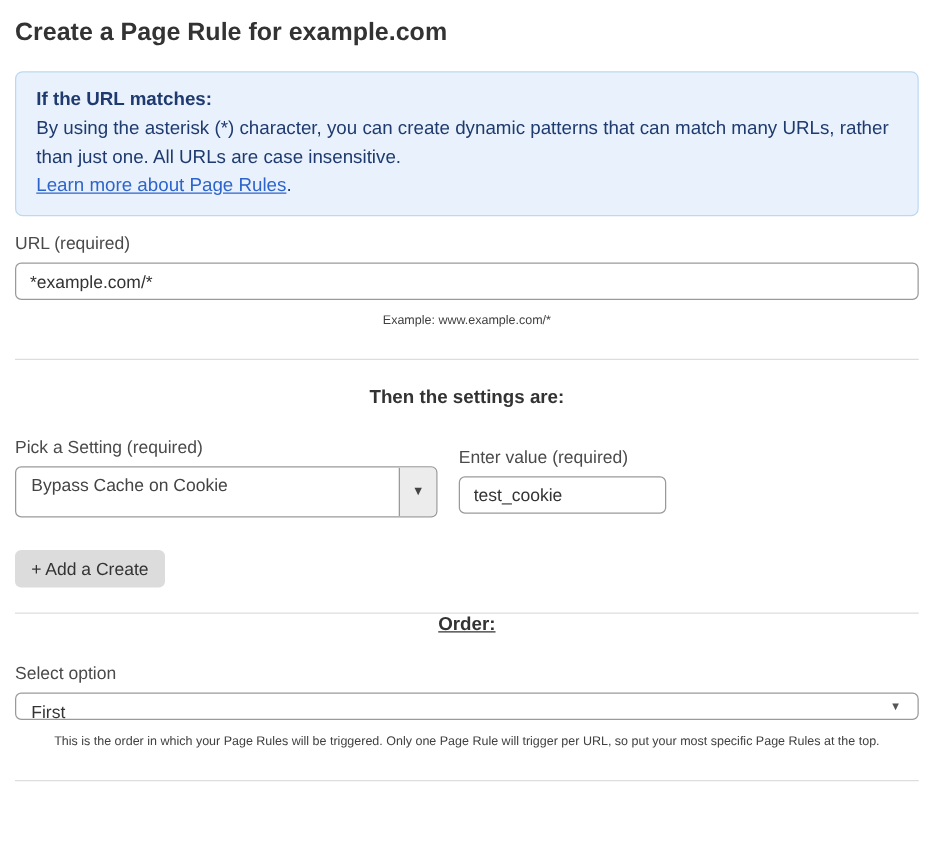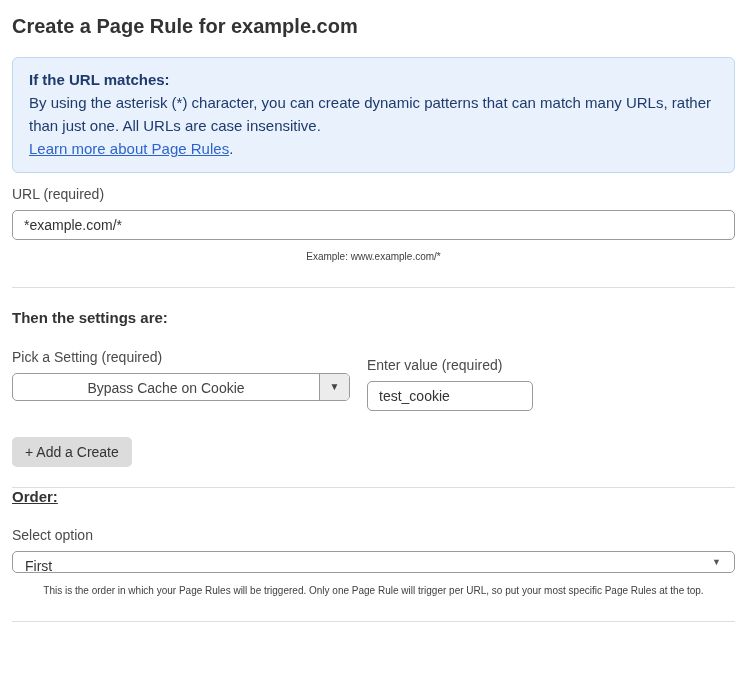--- a/index.html
+++ b/index.html
@@ -36,38 +36,37 @@
     font-size: 14px;
     color: #333;
     background: #fff;
     outline: none;
   }
 
   .helper { font-size: 10px; color: #404040; margin-top: 6px; line-height: 21px; text-align: center; }
 
   hr.divider { border: none; border-top: 1px solid #ddd; margin-top: 20px; }
 
-  h2.section-heading { font-size: 15px; font-weight: bold; color: #333; line-height: 17px; }
+  h2.section-heading { font-size: 15px; font-weight: bold; color: #333; line-height: 17px; text-align: center; }
   .settings-heading { margin-top: 21px; margin-bottom: 23px; }
   .order-heading { margin-bottom: 22px; text-decoration: underline; }
 
   .settings-row { display: flex; align-items: flex-start; }
   .setting-col { width: 338px; }
   .value-col { width: 166px; margin-left: 17px; margin-top: 8px; }
 
   .dropdown {
     display: flex;
     align-items: stretch;
-    height: 28px;
+    height: 41px;
     border: 1px solid #9a9a9a;
     border-radius: 5px;
     background: #fff;
     overflow: hidden;
     cursor: pointer;
-    text-align: center;
   }
   .dropdown-value { flex: 1; font-size: 14px; color: #444; line-height: 29px; padding: 0 12px; white-space: nowrap; }
   .dropdown-arrow-btn {
     width: 30px;
     border-left: 1px solid #9a9a9a;
     background: #ececec;
     display: flex;
     align-items: center;
     justify-content: center;
     cursor: pointer;

